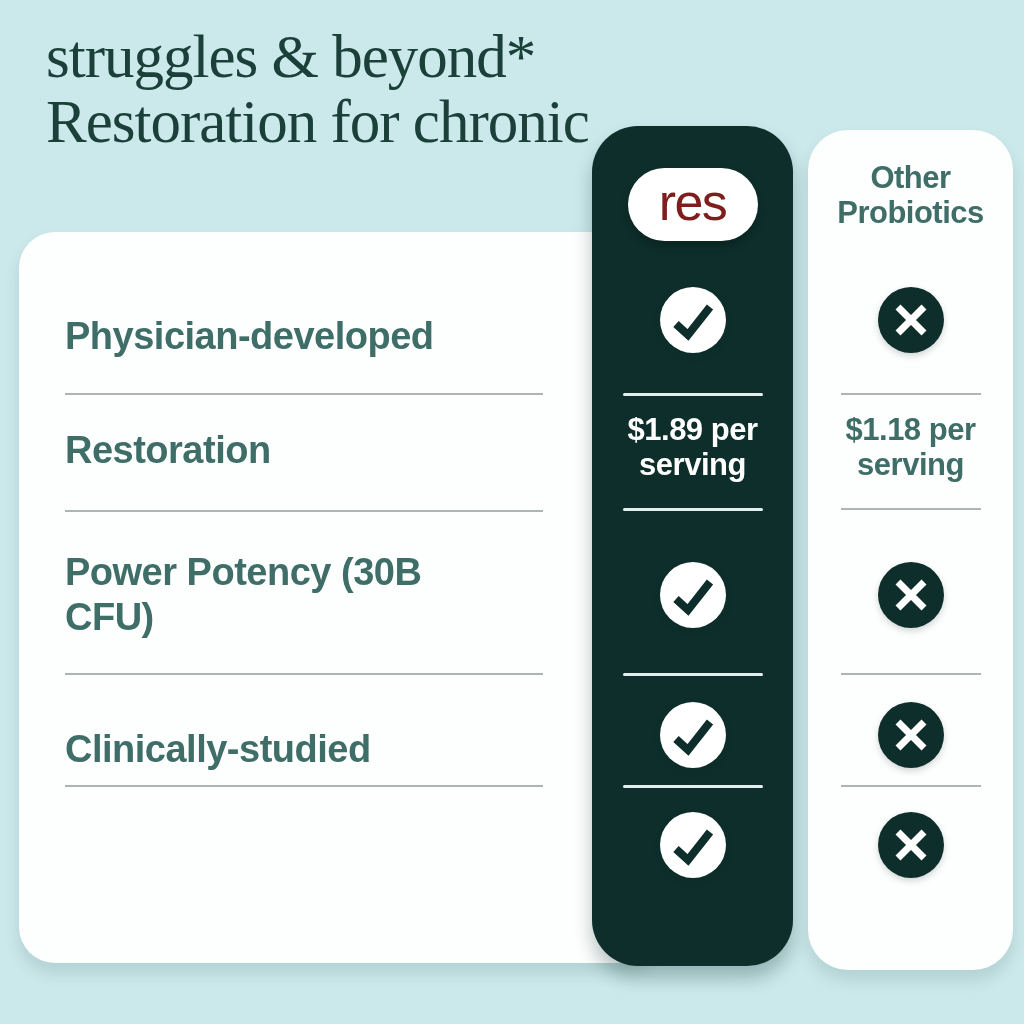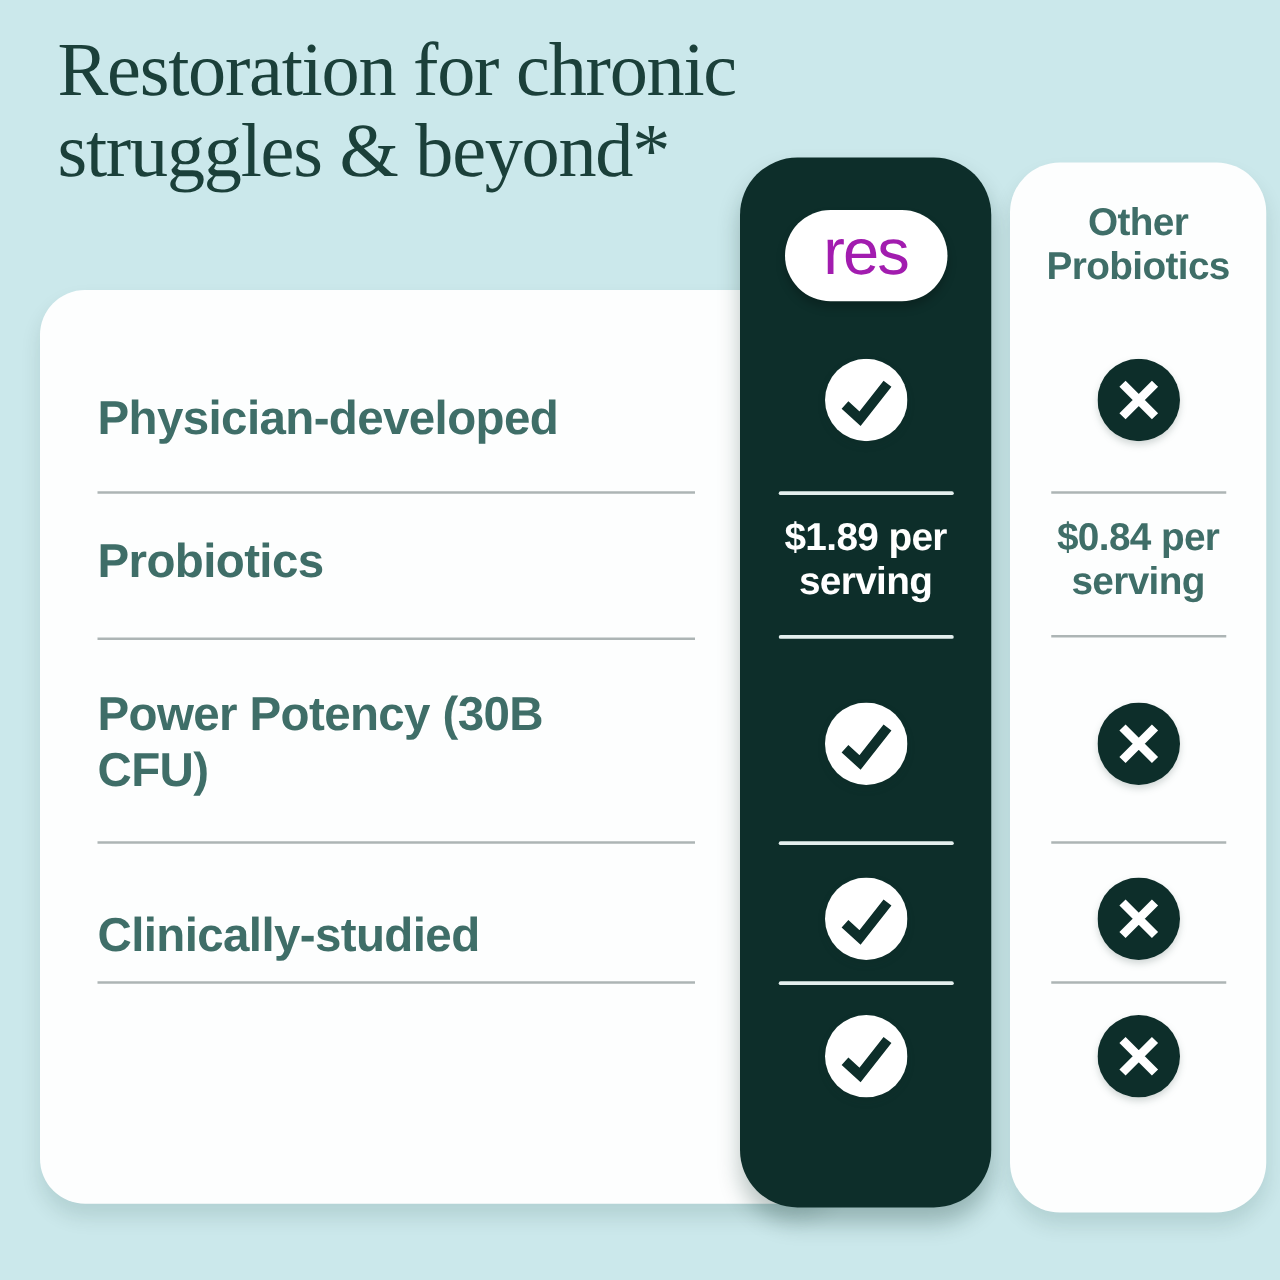--- a/index.html
+++ b/index.html
@@ -23,21 +23,21 @@
     font-weight: 400;
     font-size: 61px;
     line-height: 1.07;
     letter-spacing: -1px;
     color: #1b403a;
   }
 
   
   .features-card {
     position: absolute;
-    left: 32px;
+    left: 19px;
     top: 232px;
     width: 640px;
     height: 731px;
     background: #fdfefe;
     border-radius: 36px;
     box-shadow: 0 10px 16px rgba(12, 46, 41, 0.12);
   }
   .feature-label {
     position: absolute;
     left: 46px;
@@ -110,21 +110,21 @@
     border-radius: 40px;
     display: flex;
     align-items: center;
     justify-content: center;
     box-shadow: 0 5px 8px rgba(0, 0, 0, 0.22);
   }
   .brand-text {
     font-size: 52px;
     font-weight: 400;
     letter-spacing: -1.5px;
-    color: #a21caf;
+    color: #7f1d1d;
     line-height: 1;
     padding-bottom: 6px;
   }
   .res-column .col-divider { height: 3px; background: #e3efee; border-radius: 2px; }
   .rd-0 { top: 267px; } .rd-1 { top: 382px; } .rd-2 { top: 547px; } .rd-3 { top: 659px; }
   .res-column .icon-cell.r-0 { top: 161px; }
   .res-column .icon-cell.r-1 { top: 436px; }
   .res-column .icon-cell.r-2 { top: 576px; }
   .res-column .icon-cell.r-3 { top: 686px; }
   .res-column .price { top: 287px; color: #ffffff; }
@@ -160,28 +160,28 @@
   .other-column .icon-cell.o-2 { top: 572px; }
   .other-column .icon-cell.o-3 { top: 682px; }
   .other-column .price { top: 283px; color: #3f6e68; }
 </style>
 </head>
 <body>
 
 <div class="page">
 
   <div class="headline">
+    <div>struggles &amp; beyond*</div>
     <div>Restoration for chronic</div>
-    <div>struggles &amp; beyond*</div>
   </div>
 
   <div class="features-card">
     <div class="feature-label f-0">Physician-developed</div>
     <div class="card-divider cd-0"></div>
-    <div class="feature-label f-1">Probiotics</div>
+    <div class="feature-label f-1">Restoration</div>
     <div class="card-divider cd-1"></div>
     <div class="feature-label f-2">Power Potency (30B CFU)</div>
     <div class="card-divider cd-2"></div>
     <div class="feature-label f-3">Clinically-studied</div>
     <div class="card-divider cd-3"></div>
   </div>
 
   <div class="res-column">
     <div class="brand-pill">
       <span class="brand-text">res</span>
@@ -221,21 +221,21 @@
   <div class="other-column">
     <div class="other-header">Other Probiotics</div>
 
     <div class="icon-cell o-0">
       <svg width="66" height="66" viewBox="0 0 66 66">
           <circle cx="33" cy="33" r="33" fill="#0d2e2a"></circle>
           <path d="M20 20 L46 46 M46 20 L20 46" fill="none" stroke="#ffffff" stroke-width="7"></path>
         </svg>
     </div>
     <div class="col-divider od-0"></div>
-    <div class="price">$0.84 per serving</div>
+    <div class="price">$1.18 per serving</div>
     <div class="col-divider od-1"></div>
     <div class="icon-cell o-1">
       <svg width="66" height="66" viewBox="0 0 66 66">
           <circle cx="33" cy="33" r="33" fill="#0d2e2a"></circle>
           <path d="M20 20 L46 46 M46 20 L20 46" fill="none" stroke="#ffffff" stroke-width="7"></path>
         </svg>
     </div>
     <div class="col-divider od-2"></div>
     <div class="icon-cell o-2">
       <svg width="66" height="66" viewBox="0 0 66 66">

